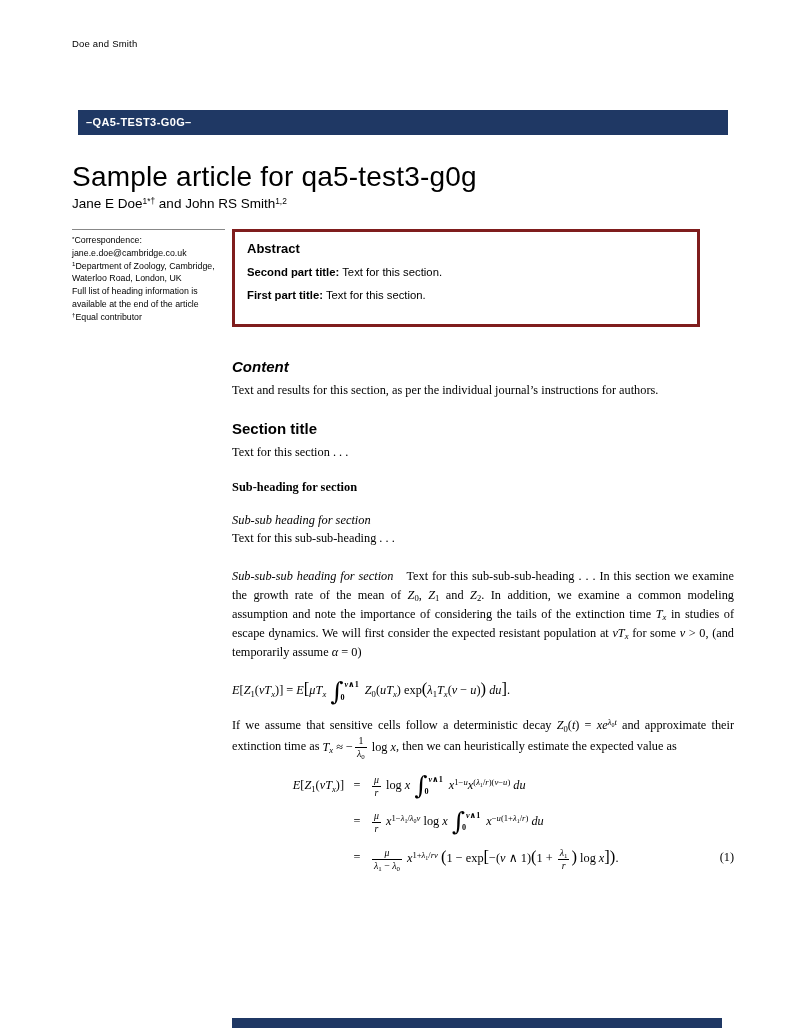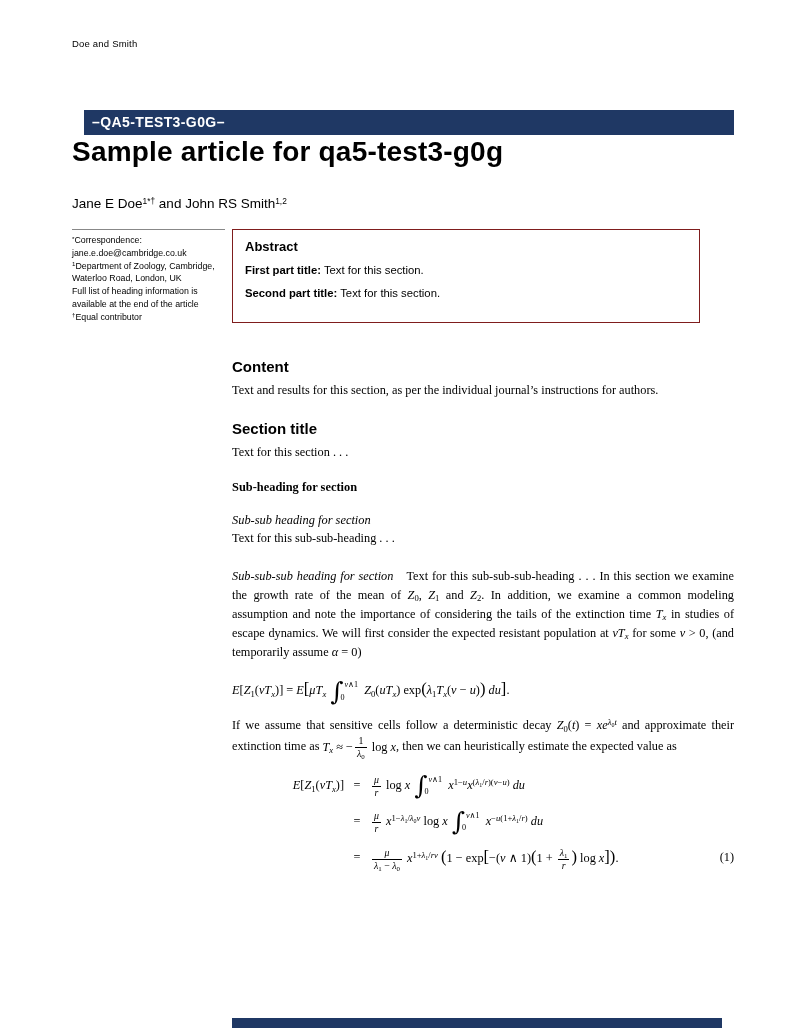--- a/index.html
+++ b/index.html
@@ -5,66 +5,66 @@
   * { margin:0; padding:0; box-sizing:border-box; }
   html,body { background:#ffffff; }
   .page {
     position:relative; width:794px; height:1028px; margin:0 auto;
     background:#ffffff; overflow:hidden; color:#000;
     font-family:"Liberation Sans", sans-serif;
   }
   
   .running-head { position:absolute; top:38px; left:72px; font-size:9.5px; letter-spacing:0.2px; }
   .banner {
-    position:absolute; top:110px; left:84px; width:650px; height:25px;
-    color:#fff; font-weight:bold; font-size:14px; line-height:25px;
+    position:absolute; top:110px; left:78px; width:650px; height:25px;
+    color:#fff; font-weight:bold; font-size:11px; line-height:25px;
     padding-left:8px; letter-spacing:0.4px;
   }
-  .article-title { position:absolute; top:136px; left:72px; font-size:28px; font-weight:700; letter-spacing:0.2px; }
+  .article-title { position:absolute; top:161px; left:72px; font-size:28px; font-weight:400; letter-spacing:0.2px; }
   .authors { position:absolute; top:196px; left:72px; font-size:13.5px; }
   .authors sup { font-size:62%; position:relative; top:-0.45em; }
   
   .toprow { position:absolute; top:229px; left:72px; width:650px; display:flex; }
   .sidebar { width:153px; font-size:8.8px; line-height:1.45; }
   .side-rule { border-top:1px solid #888; margin-bottom:4px; }
   .side-block { margin:0; }
   .side-block sup { font-size:70%; position:relative; top:-0.35em; }
   .abstract-box {
-    margin-left:7px; width:468px; border:1px solid #7f1d1d;
+    margin-left:7px; width:468px; border:3px solid #7f1d1d;
     padding:9px 12px 20px 12px; align-self:flex-start;
   }
   .abstract-heading { font-size:13px; font-weight:bold; margin-bottom:9px; }
   .abstract-line { font-size:11.3px; line-height:1.35; margin-bottom:8px; }
   .abstract-line:last-child { margin-bottom:0; }
   .abstract-line b { font-weight:bold; }
   
   .main { position:absolute; top:358px; left:232px; width:502px; }
   .section-h { font-size:15px; font-weight:bold; margin:20px 0 6px 0; font-family:"Liberation Sans", sans-serif; }
-  .section-h.first { margin-top:0; }
+  .section-h.first { margin-top:0;font-style:italic; }
   .body-text, .eq-display, .eq-align {
     font-family:"Liberation Serif","DejaVu Serif",serif;
     font-size:12.3px; line-height:1.56;
   }
   .body-text { text-align:justify; margin:0 0 4px 0; }
   .h-sub { font-family:"Liberation Serif",serif; font-size:12.4px; font-weight:bold; margin:18px 0 1px 0; }
   .h-subsub { font-family:"Liberation Serif",serif; font-size:12.4px; font-style:italic; font-weight:normal; margin:18px 0 1px 0; }
   .runin { margin-top:18px; }
   .runin-head { font-style:italic; margin-right:13px; }
   
   .math { font-style:normal; white-space:normal; }
   .math i { font-style:italic; }
   .up { font-style:normal; }
   sub, sup { font-size:70%; line-height:0; position:relative; vertical-align:baseline; }
   sup { top:-0.45em; } sub { top:0.28em; }
   .frac { display:inline-block; vertical-align:middle; text-align:center; margin:0 2px; }
   .fnum, .fden { display:block; font-size:80%; line-height:1.2; padding:0 2px; }
   .fnum { border-bottom:1px solid #000; }
   .intwrap { display:inline-flex; align-items:center; vertical-align:middle; margin:0 3px 0 1px; }
   .intsign { font-size:205%; line-height:0.85; font-family:"DejaVu Serif",serif; }
-  .intlims { display:inline-flex; flex-direction:column; justify-content:space-between; height:2.5em; font-size:66%; line-height:1; padding-left:1px; }
+  .intlims { display:inline-flex; flex-direction:column; justify-content:space-between; height:2.5em; font-size:66%; line-height:1; padding-left:1px;font-weight:bold; }
   .intlims .lo { transform:translateX(-0.5em); }
   .bigd { font-size:135%; }
   .eq-display { text-align:left; margin:14px 0 14px 0; }
   .eq-align { margin:10px 0 0 0; }
   .eq-row { display:grid; grid-template-columns:112px 26px 1fr 30px; align-items:center; min-height:32px; margin:4px 0; }
   .eq-lhs { text-align:right; }
   .eq-rel { text-align:center; }
   .eq-rhs { text-align:left; }
   .eq-num { text-align:right; }
   
@@ -88,22 +88,22 @@
     <aside class="sidebar">
       <div class="side-rule"></div>
       <p class="side-block"><sup>*</sup><span>Correspondence:</span><br><span>jane.e.doe@cambridge.co.uk</span></p>
       <p class="side-block"><sup>1</sup><span>Department of Zoology, Cambridge, Waterloo Road, London, UK</span></p>
       <p class="side-block">Full list of heading information is available at the end of the article</p>
       <p class="side-block"><sup>†</sup><span>Equal contributor</span></p>
     </aside>
 
     <div class="abstract-box">
       <div class="abstract-heading">Abstract</div>
+      <p class="abstract-line"><b>Second part title:</b> <span>Text for this section.</span></p>
       <p class="abstract-line"><b>First part title:</b> <span>Text for this section.</span></p>
-      <p class="abstract-line"><b>Second part title:</b> <span>Text for this section.</span></p>
     </div>
 
   </div>
 
   <main class="main">
 
     <h2 class="section-h first">Content</h2>
     <p class="body-text">Text and results for this section, as per the individual journal’s instructions for authors.</p>
 
     <h2 class="section-h">Section title</h2>

